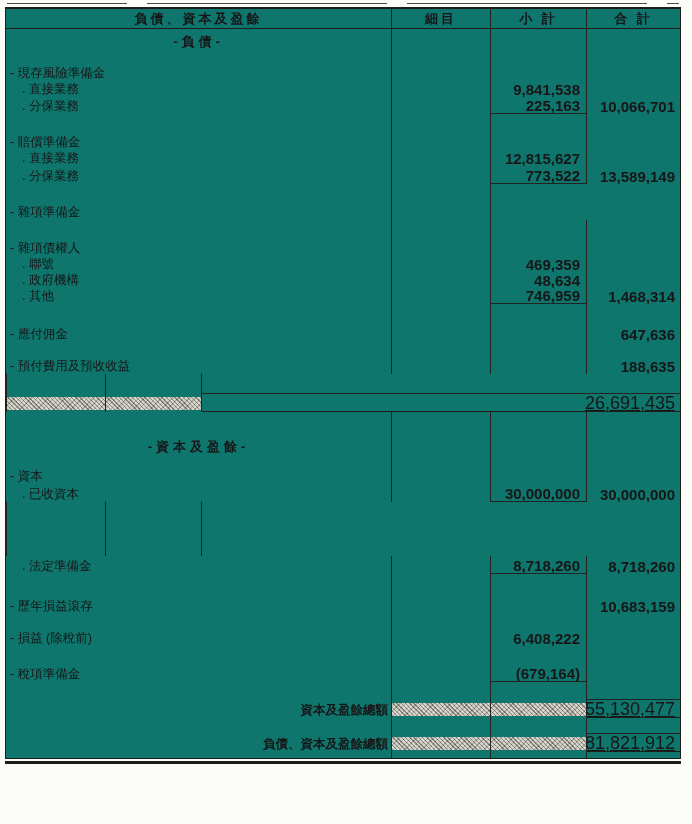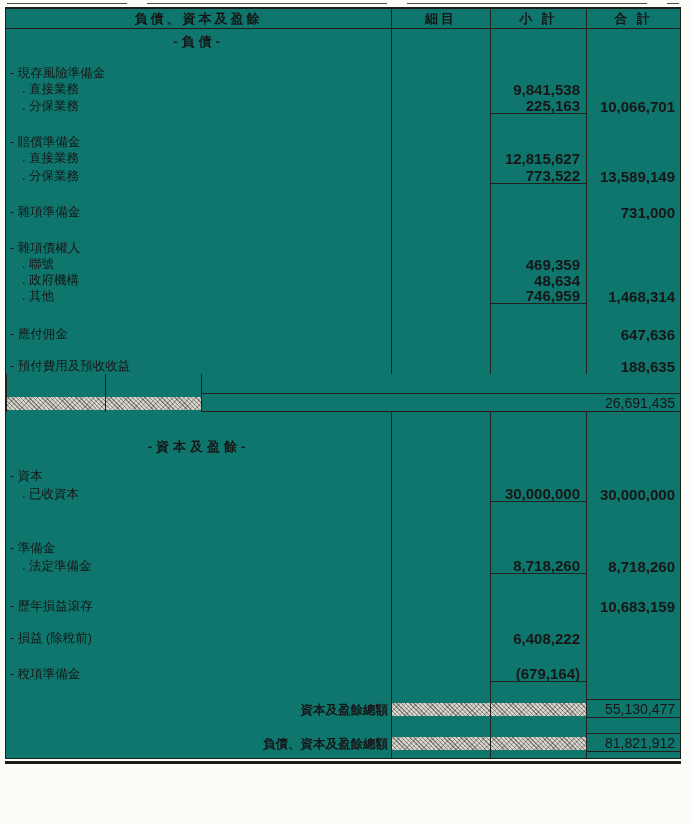--- a/index.html
+++ b/index.html
@@ -45,21 +45,21 @@
     height:13px;width:100%;margin-bottom:2px;
     background:
       repeating-linear-gradient(45deg,rgba(55,55,50,.50) 0 1px,rgba(205,202,193,.35) 1px 3px),
       repeating-linear-gradient(-45deg,rgba(95,95,88,.45) 0 1px,rgba(232,230,221,.55) 1px 4px),
       #ccc9c0;
   }
   .tboxin{
     width:100%;box-sizing:border-box;
     border-top:1.2px solid #22221f;border-bottom:1.6px solid #1d1d1a;
     display:flex;justify-content:flex-end;
-    padding:2px 5px 1px 4px;font-size:14px;line-height:14px;
+    padding:2px 5px 1px 4px;font-size:18px;line-height:14px;text-decoration:underline;
   }
   .botline{height:3px;background:#1b1b18;margin-top:2px;}
 </style>
 </head>
 <body>
 
 <div class="sheet">
   <div class="topline"></div>
 
   <div class="tbl">
@@ -117,21 +117,20 @@
       <div class="c c1 lbl sub">. 分保業務</div>
       <div class="c c2"></div>
       <div class="c c3 num sumline">773,522</div>
       <div class="c c4 num">13,589,149</div>
     </div>
 
     <div class="row" style="height:36px">
       <div class="c c1 lbl">- 雜項準備金</div>
       <div class="c c2"></div>
       <div class="c c3 num"></div>
-      <div class="c c4 num">731,000</div>
     </div>
 
     <div class="row" style="height:36px">
       <div class="c c1 lbl">- 雜項債權人</div>
       <div class="c c2"></div>
       <div class="c c3 num"></div>
       <div class="c c4 num"></div>
     </div>
 
     <div class="row" style="height:16px">
@@ -197,21 +196,20 @@
     </div>
 
     <div class="row" style="height:18px">
       <div class="c c1 lbl sub">. 已收資本</div>
       <div class="c c2"></div>
       <div class="c c3 num sumline">30,000,000</div>
       <div class="c c4 num">30,000,000</div>
     </div>
 
     <div class="row" style="height:54px">
-      <div class="c c1 lbl">- 準備金</div>
       <div class="c c2"></div>
       <div class="c c3 num"></div>
       <div class="c c4 num"></div>
     </div>
 
     <div class="row" style="height:18px">
       <div class="c c1 lbl sub">. 法定準備金</div>
       <div class="c c2"></div>
       <div class="c c3 num sumline">8,718,260</div>
       <div class="c c4 num">8,718,260</div>

